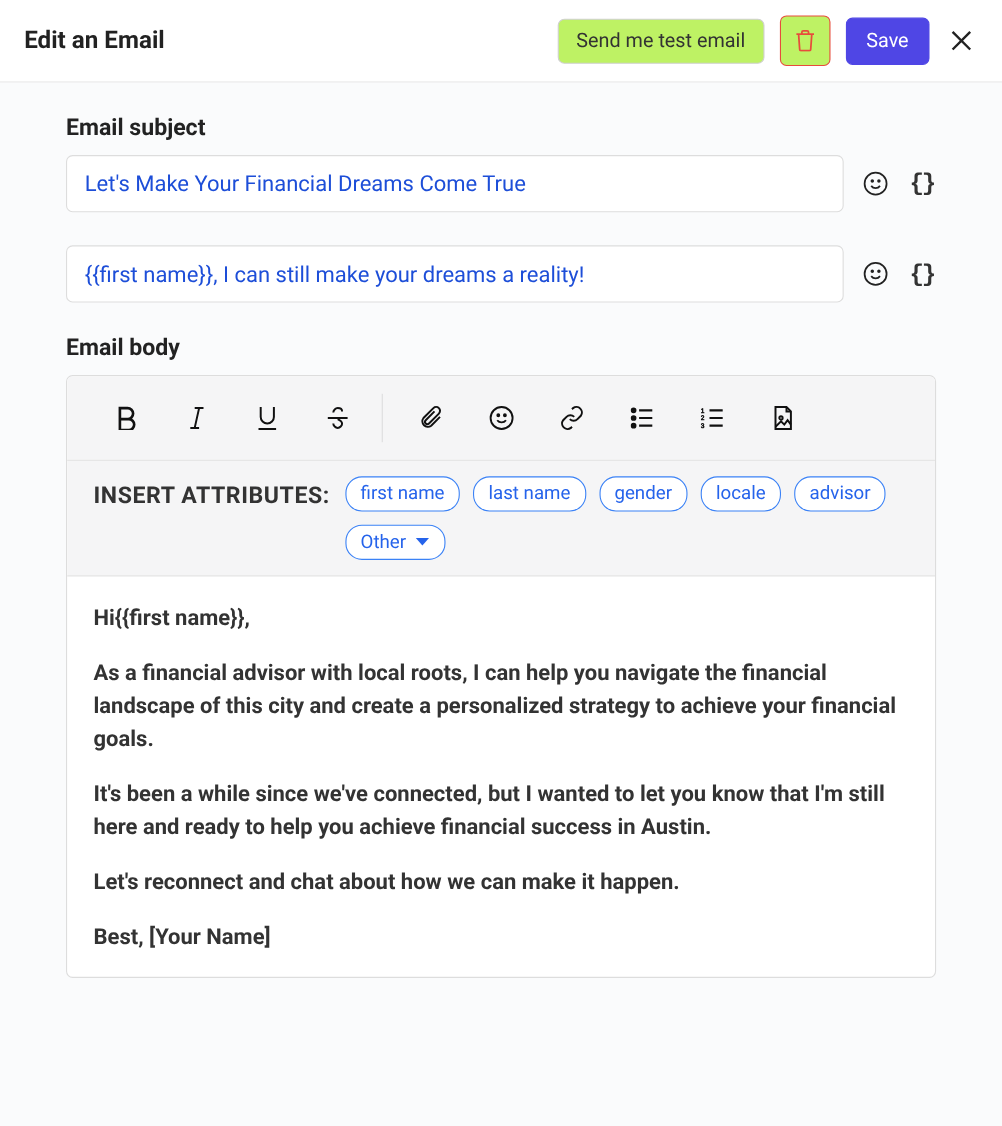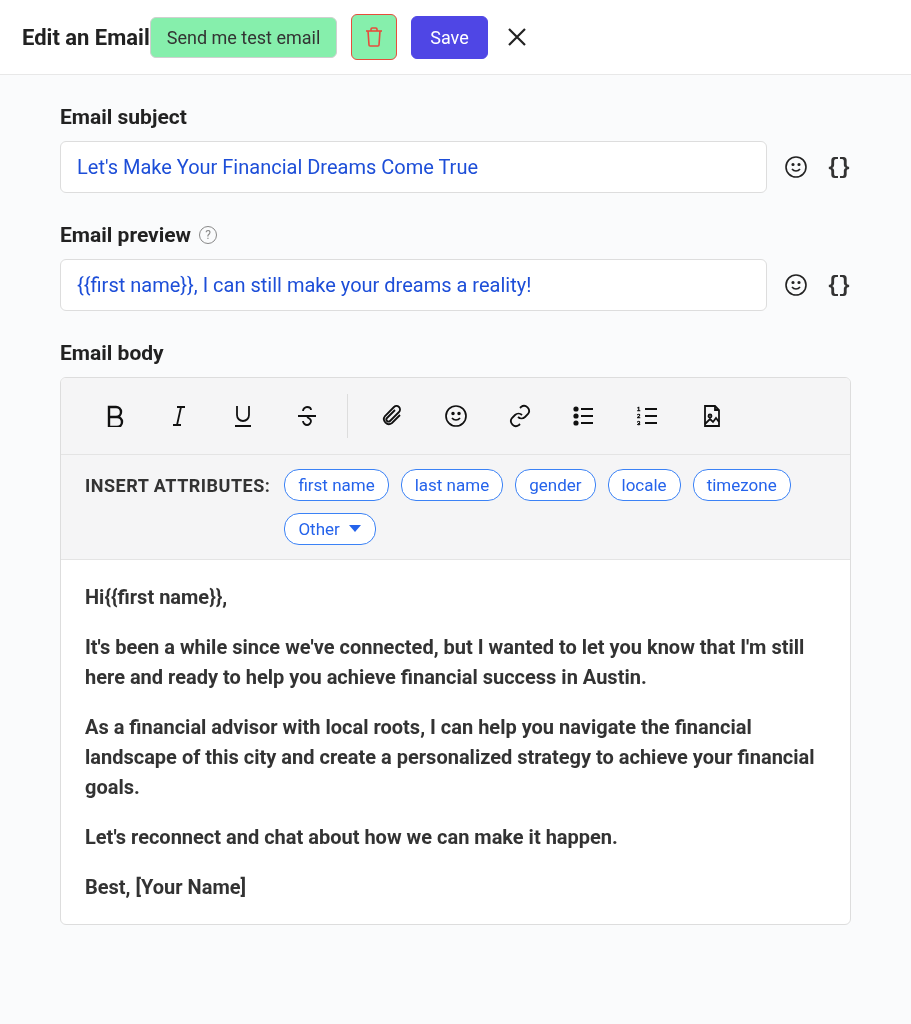--- a/index.html
+++ b/index.html
@@ -9,37 +9,38 @@
     }
     body {
       font-family: -apple-system, BlinkMacSystemFont, "Segoe UI", Roboto, Helvetica, Arial, sans-serif;
       background: #fafbfc;
       color: #1a1a1a;
       width: 911px;
     }
     .header {
       display: flex;
       align-items: center;
+      justify-content: space-between;
       padding: 14px 22px;
       border-bottom: 1px solid #e8e8e8;
       background: #fff;
     }
     .header-title {
       font-size: 22px;
       font-weight: 700;
       color: #222;
     }
     .header-actions {
       display: flex;
       align-items: center;
       gap: 14px;
     }
     .btn {
       border: 1px solid #d0d0d0;
-      background: #86efac;
+      background: #bef264;
       border-radius: 6px;
       padding: 9px 16px;
       font-size: 18px;
       cursor: pointer;
       font-family: inherit;
       color: #333;
     }
     .btn-icon-only {
       width: 46px;
       height: 46px;
@@ -160,21 +161,21 @@
     }
     .attrs-bar {
       background: #f5f5f6;
       border-bottom: 1px solid #e4e4e4;
       padding: 14px 24px;
       display: flex;
       align-items: flex-start;
       gap: 14px;
     }
     .attrs-label {
-      font-size: 18px;
+      font-size: 21px;
       font-weight: 700;
       letter-spacing: 0.5px;
       color: #333;
       padding-top: 6px;
       white-space: nowrap;
     }
     .chip-row {
       display: flex;
       flex-wrap: wrap;
       gap: 12px;
@@ -255,24 +256,20 @@
           </svg>
         </span>
       </span>
       <span class="input-side-icon braces">
         <span>{}</span>
       </span>
     </div>
   </div>
 
   <div class="field-group">
-    <div class="field-label">
-      <span>Email preview</span>
-      <span class="help-icon">?</span>
-    </div>
     <div class="input-row">
       <input class="text-input" type="text" value="{{first name}}, I can still make your dreams a reality!" style="">
       <span class="input-side-icon">
         <span>
           <svg width="24" height="24" viewBox="0 0 24 24" fill="none" stroke="#222" stroke-width="1.6">
             <circle cx="12" cy="12" r="10"></circle>
             <path d="M8 14s1.5 2 4 2 4-2 4-2"></path>
             <circle cx="9" cy="9.5" r="0.8" fill="#222"></circle>
             <circle cx="15" cy="9.5" r="0.8" fill="#222"></circle>
           </svg>
@@ -377,36 +374,36 @@
         </button>
       </div>
 
       <div class="attrs-bar">
         <div class="attrs-label">INSERT ATTRIBUTES:</div>
         <div class="chip-row">
             <button class="chip">first name</button>
             <button class="chip">last name</button>
             <button class="chip">gender</button>
             <button class="chip">locale</button>
-            <button class="chip">timezone</button>
+            <button class="chip">advisor</button>
             <button class="chip">
               <span>Other</span> 
               <span class="caret">
                 <svg width="14" height="10" viewBox="0 0 14 10">
                   <path d="M1 1l6 7 6-7" fill="#2563eb" stroke="#2563eb" stroke-width="0"></path>
                 </svg>
               </span>
             </button>
           </div>
       </div>
 
       <div class="body-content" contenteditable="true" style="">
           <p>Hi{{first name}},</p>
+          <p>As a financial advisor with local roots, I can help you navigate the financial landscape of this city and create a personalized strategy to achieve your financial goals.</p>
           <p>It's been a while since we've connected, but I wanted to let you know that I'm still here and ready to help you achieve financial success in Austin.</p>
-          <p>As a financial advisor with local roots, I can help you navigate the financial landscape of this city and create a personalized strategy to achieve your financial goals.</p>
           <p>Let's reconnect and chat about how we can make it happen.</p>
           <p>Best, [Your Name]</p>
         </div>
 
     </div>
   </div>
 
 </div>
 
 </body></html>

